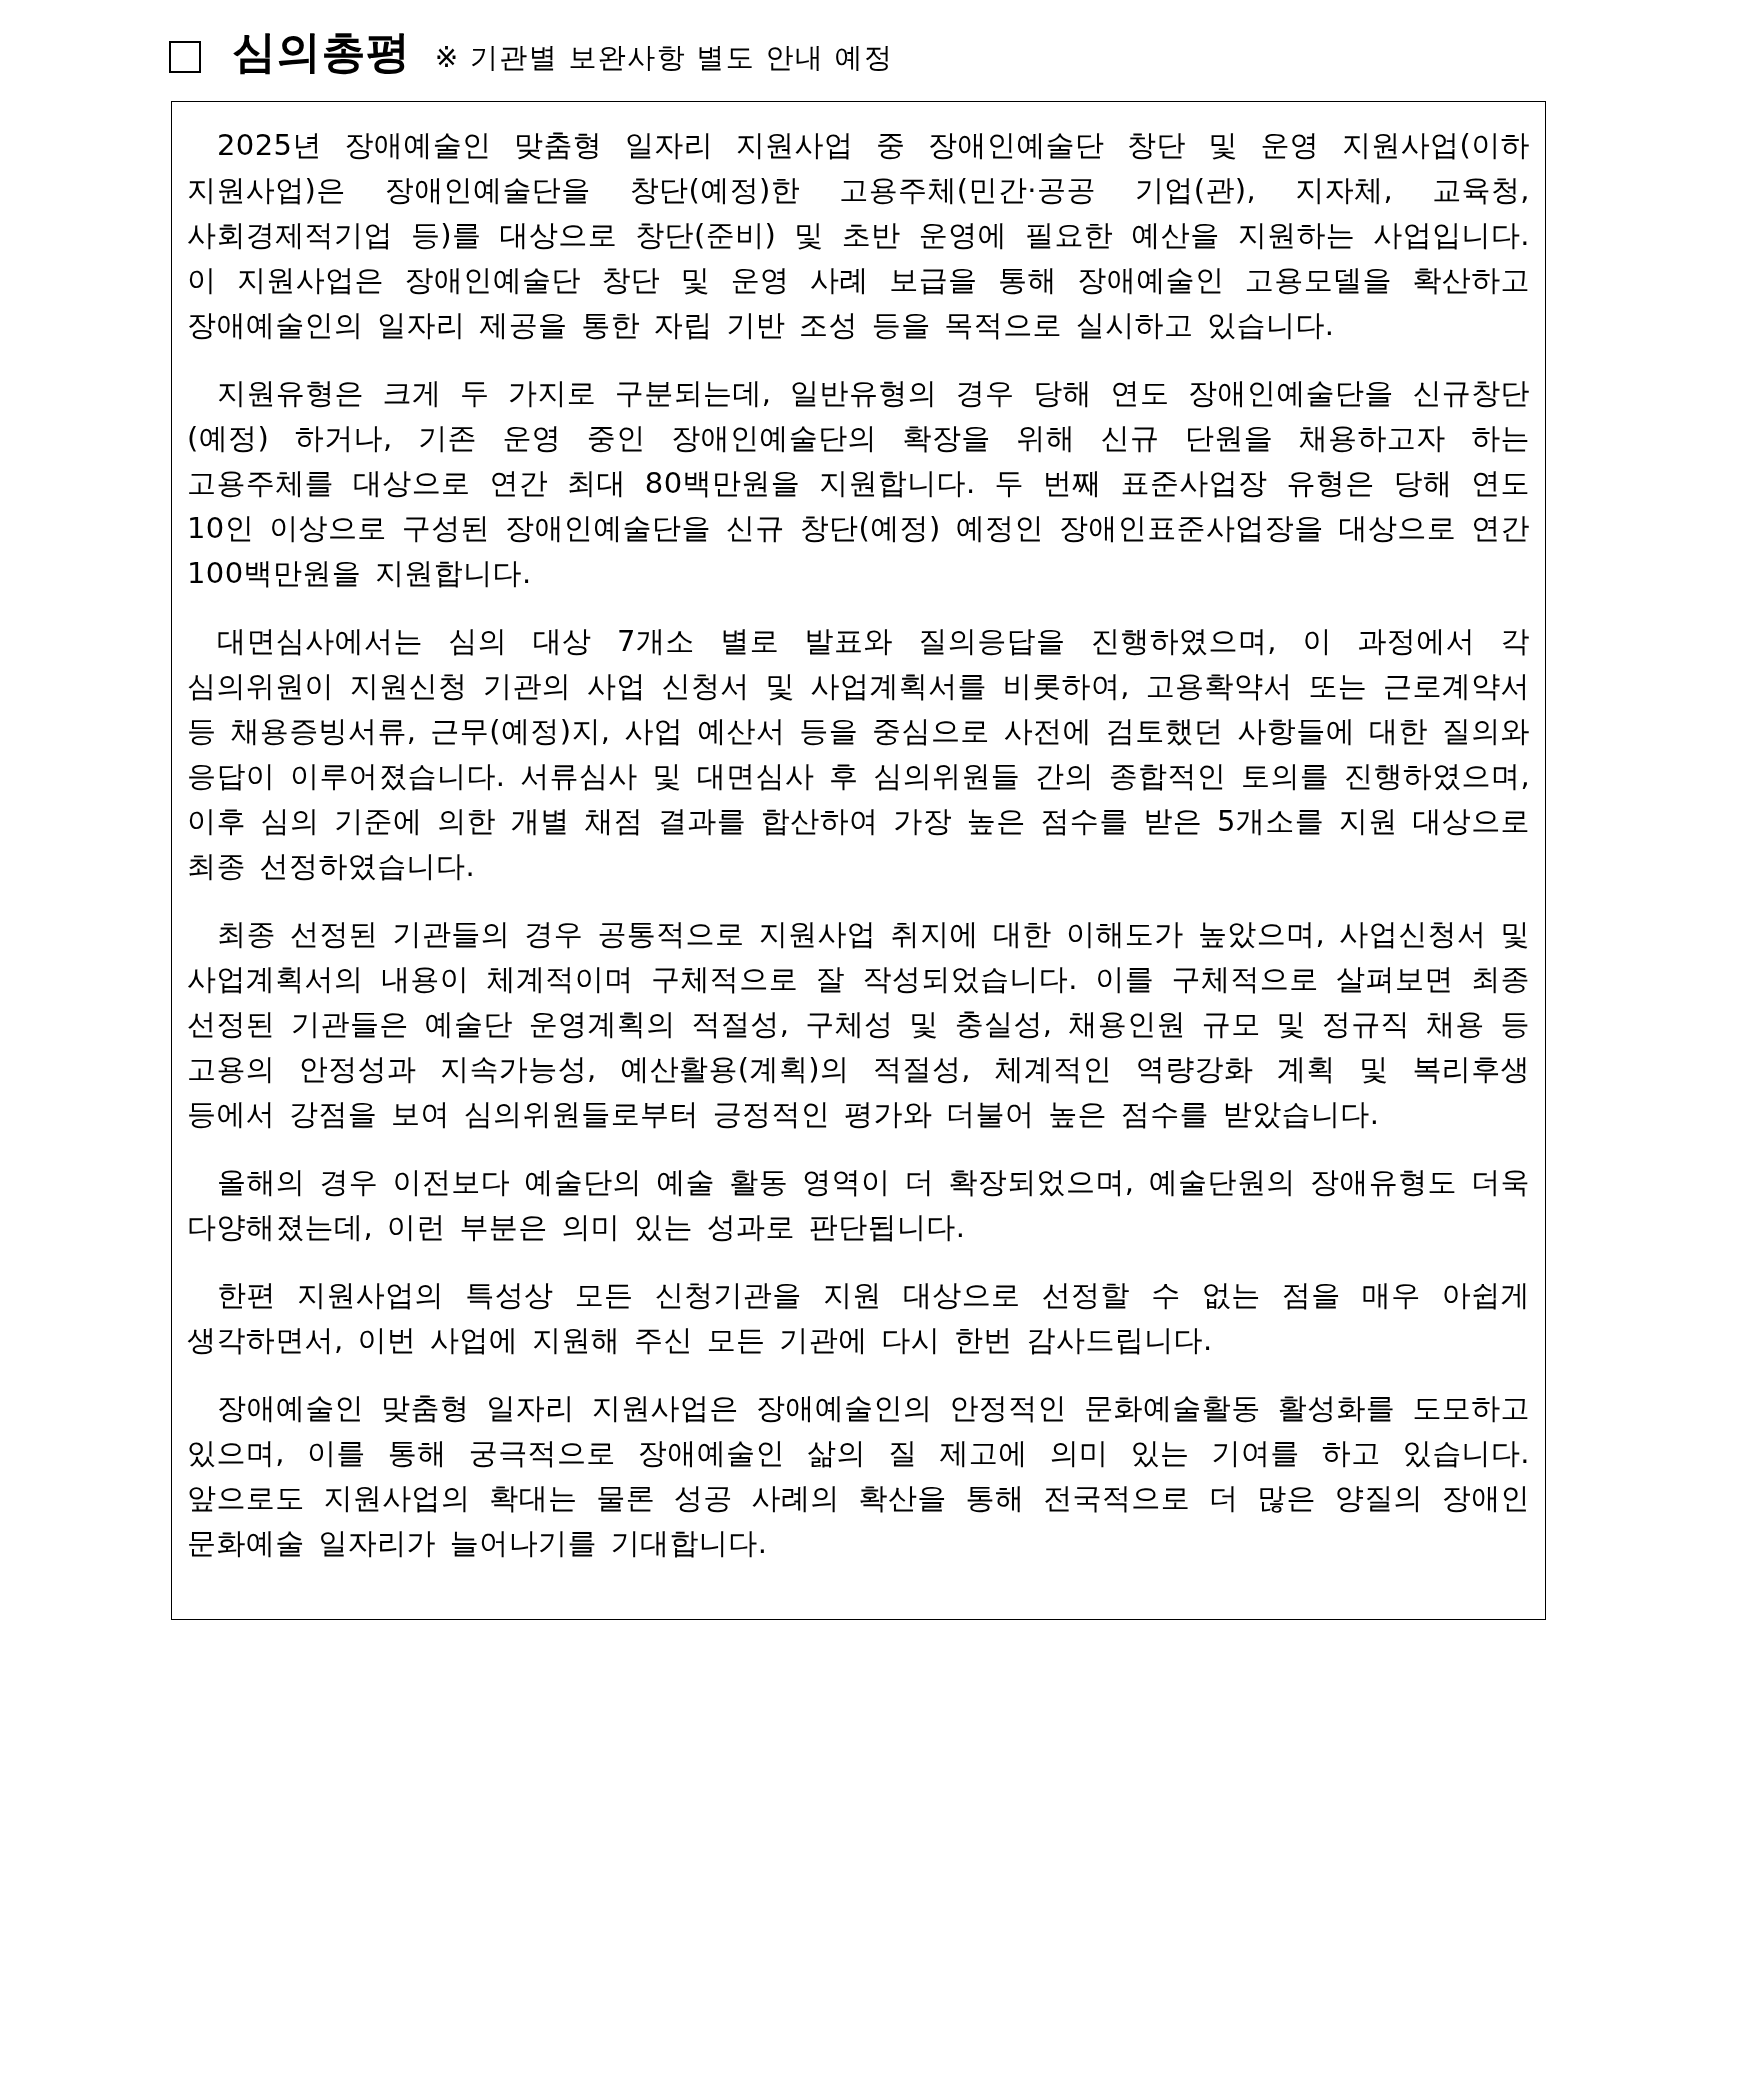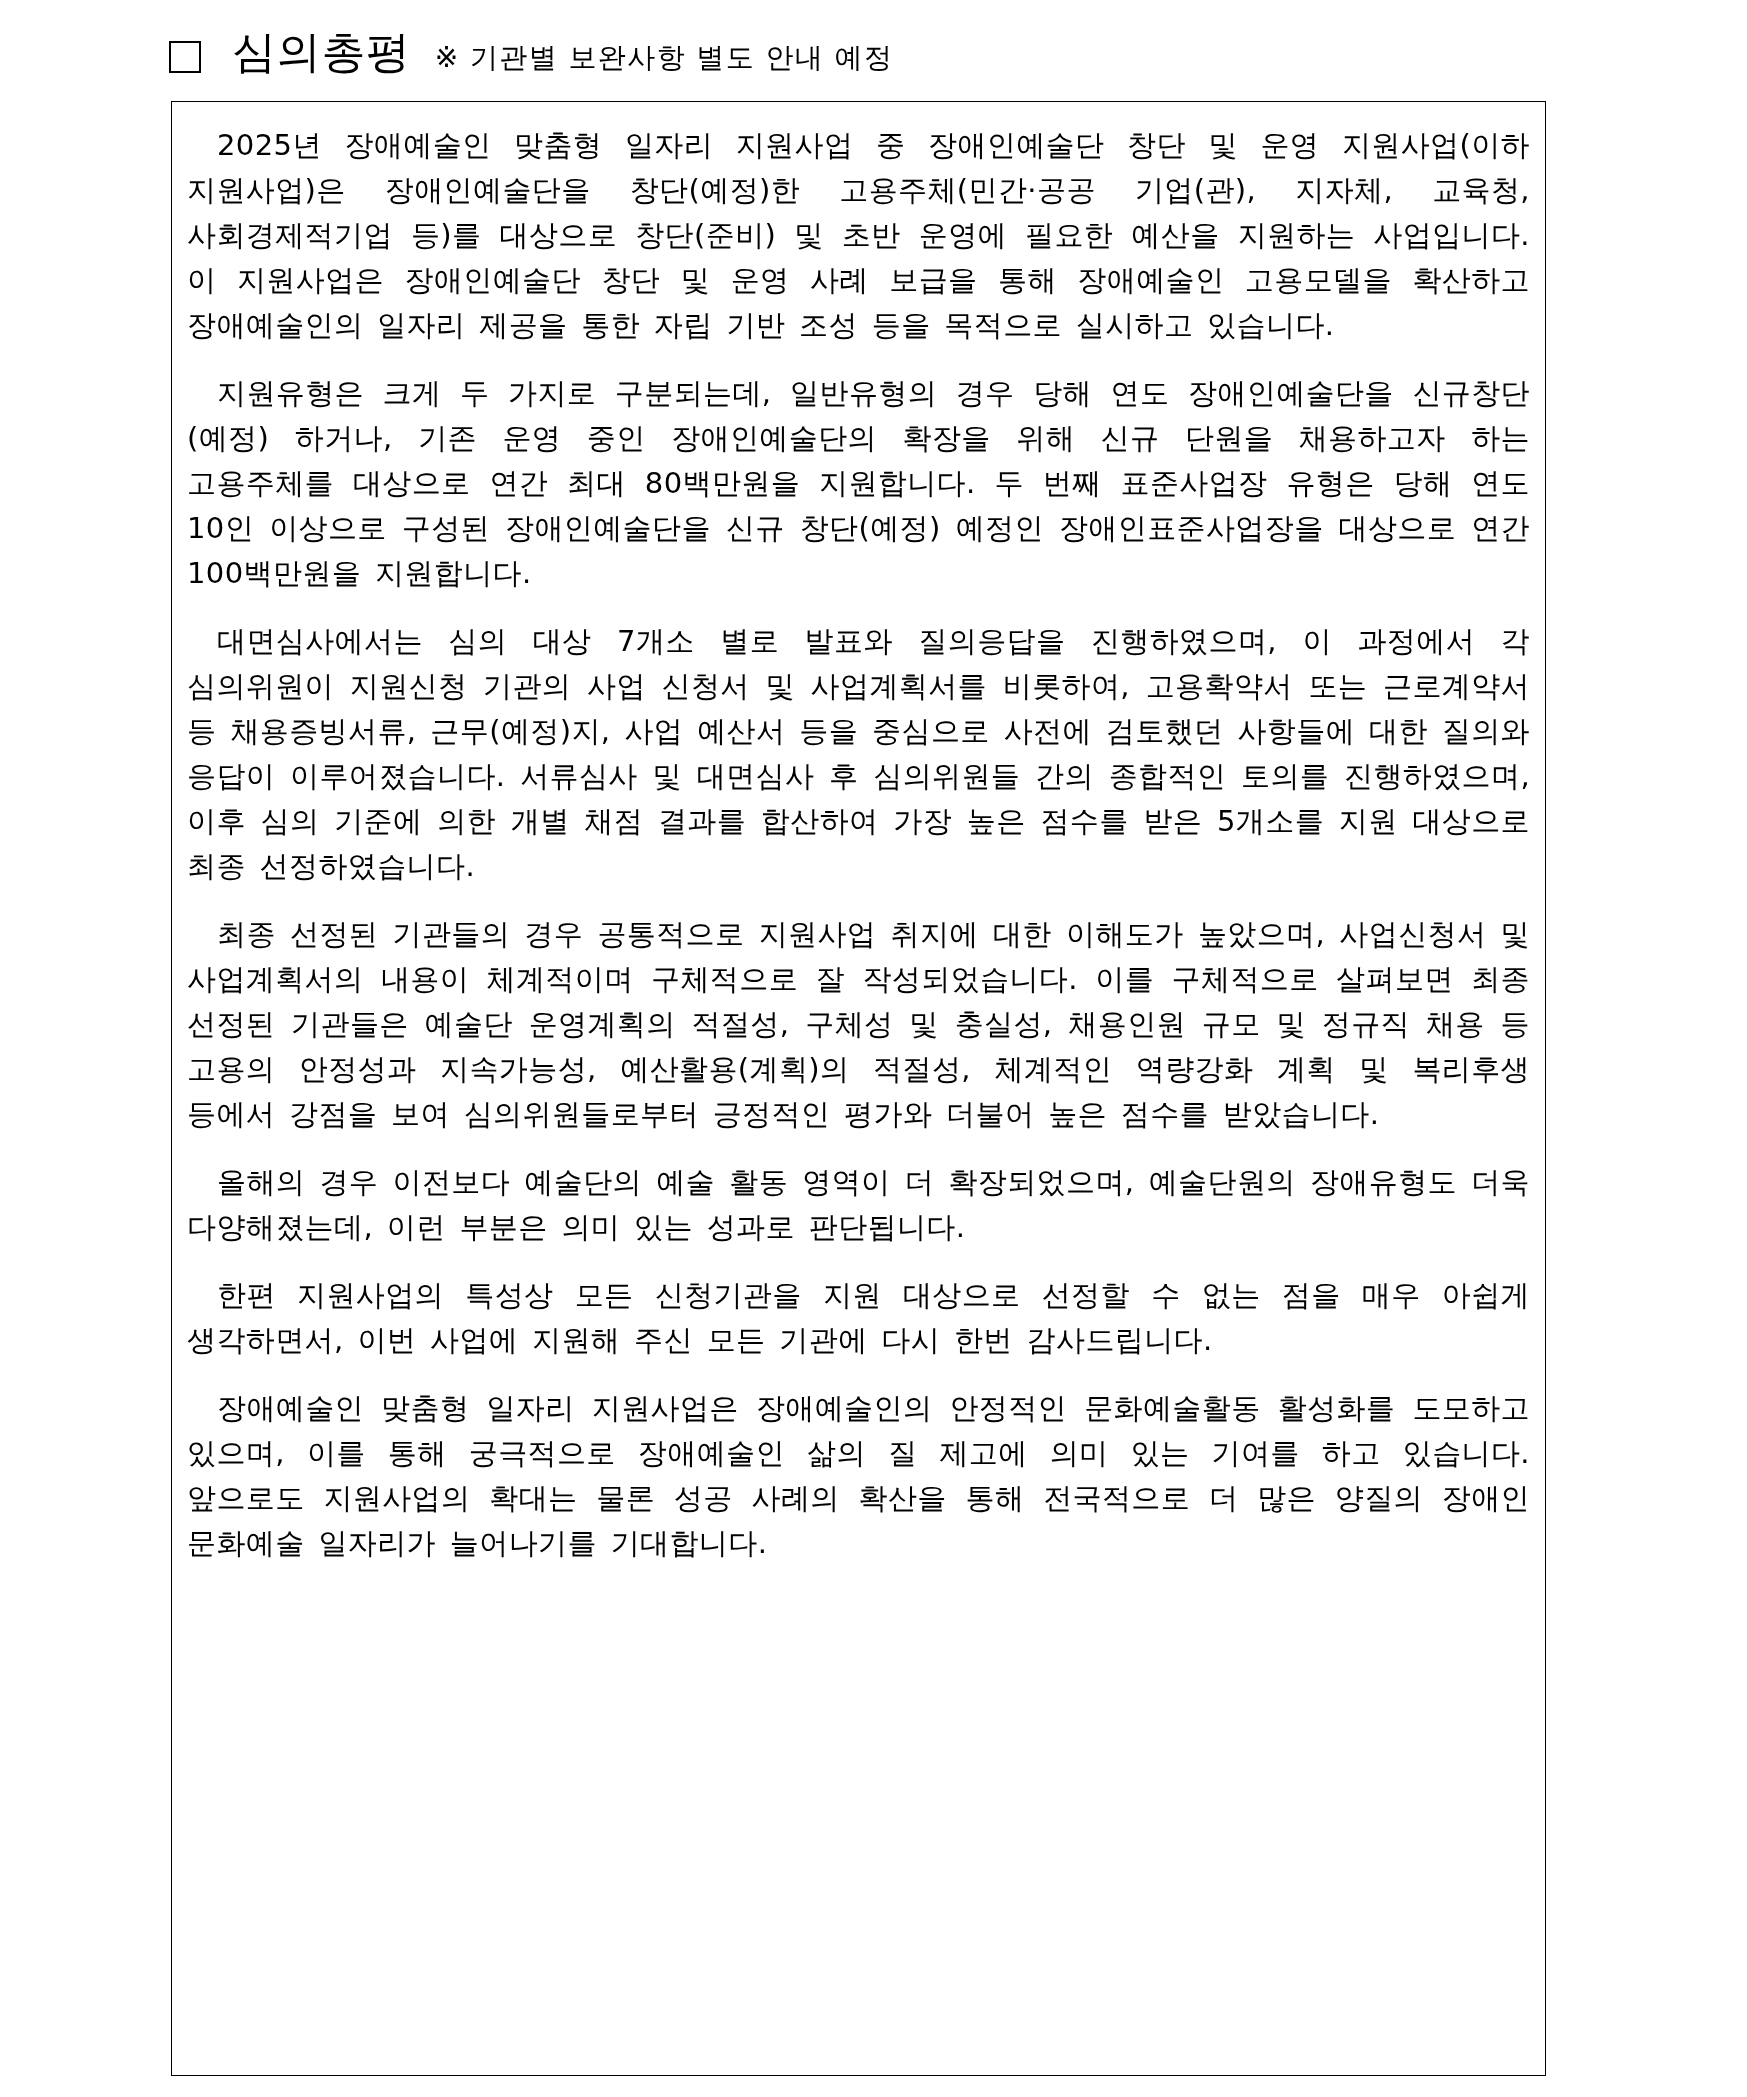--- a/index.html
+++ b/index.html
@@ -28,38 +28,38 @@
     display: inline-block;
     width: 32px;
     height: 32px;
     border: 2.1px solid #000;
     box-sizing: border-box;
     margin-right: 31px;
     margin-bottom: 7px;
   }
   .heading-title {
     font-size: 44px;
-    font-weight: normal;
+    font-weight: bold;
     line-height: 56px;
     letter-spacing: 0.7px;
     margin-right: 24px;
     margin-top: 32px;
   }
   .heading-note {
     font-size: 28px;
     line-height: 44px;
     letter-spacing: 1.4px;
     text-align: right;
   }
   .review-box {
     position: absolute;
     left: 171px;
     top: 101px;
     width: 1375px;
-    height: 1975px;
+    height: 1519px;
     border: 1.4px solid #000;
     box-sizing: border-box;
   }
   .review-body {
     position: absolute;
     left: 15px;
     top: 21px;
     width: 1343px;
   }
   .para {

